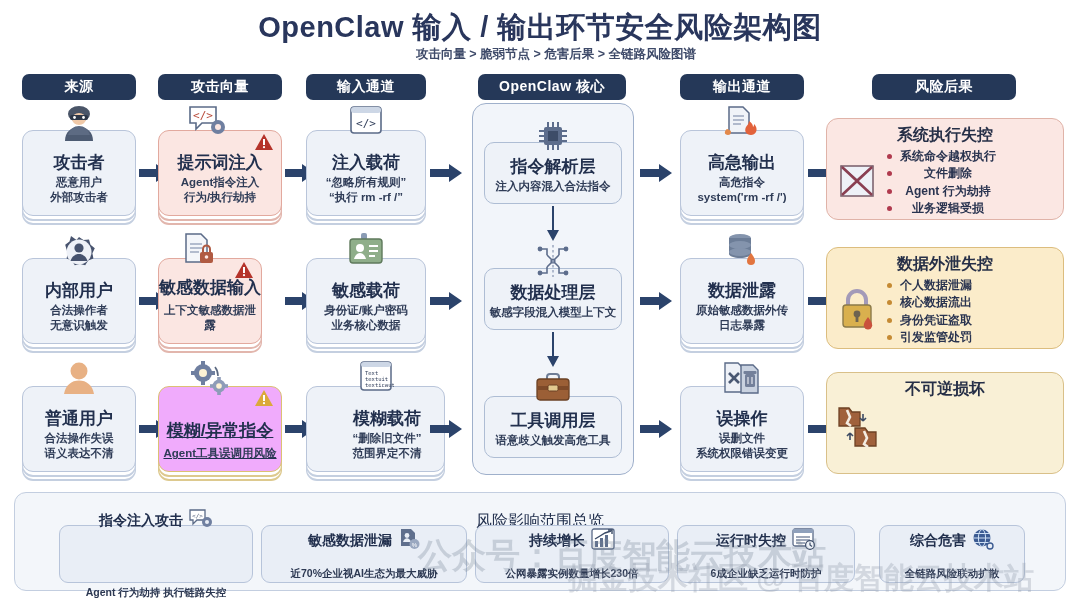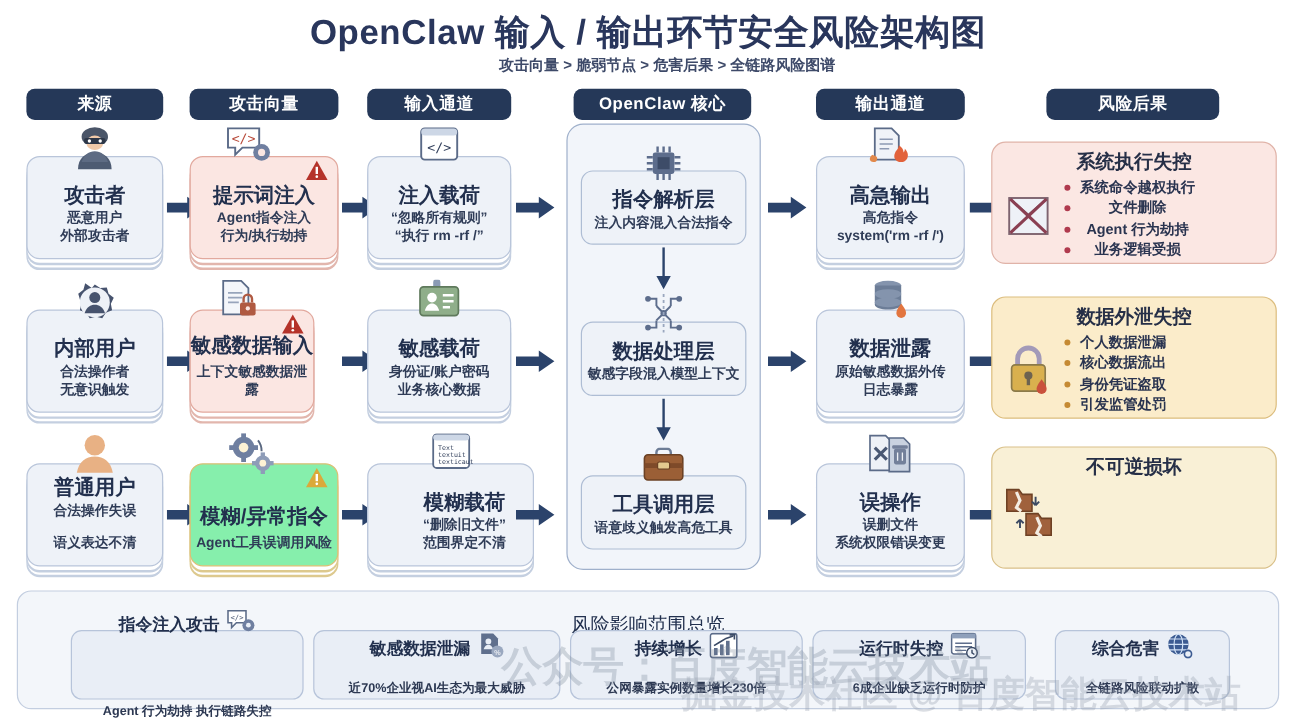--- a/index.html
+++ b/index.html
@@ -40,21 +40,21 @@
     border-radius: 11px;
     border: 1.6px solid #b9c5da;
     background: #eef2f8;
     display: flex; flex-direction: column;
     align-items: center; justify-content: flex-end;
     padding-bottom: 9px;
     text-align: center;
     box-shadow: 0 4px 0 -1px #ffffff, 0 5px 0 0 #c4cfe0, 0 8px 0 -1px #ffffff, 0 9px 0 0 #c4cfe0;
   }
   .node.red { background: #fbe6e2; border-color: #e2a99e; box-shadow: 0 4px 0 -1px #ffffff, 0 5px 0 0 #e2b6ad, 0 8px 0 -1px #ffffff, 0 9px 0 0 #e2b6ad; }
-  .node.amber { background: #86efac; border-color: #dcc074; box-shadow: 0 4px 0 -1px #ffffff, 0 5px 0 0 #ddc98e, 0 8px 0 -1px #ffffff, 0 9px 0 0 #ddc98e; }
+  .node.amber { background: #f0abfc; border-color: #dcc074; box-shadow: 0 4px 0 -1px #ffffff, 0 5px 0 0 #ddc98e, 0 8px 0 -1px #ffffff, 0 9px 0 0 #ddc98e; text-decoration: underline; }
   .node-title { font-size: 17px; font-weight: bold; color: #22304e; line-height: 1.18; }
   .node-sub { font-size: 11.5px; color: #2f3c57; line-height: 1.35; margin-top: 2px; font-weight:600; }
 
   
   .topicon { position: absolute; top: -26px; left: 50%; transform: translateX(-50%); }
   .warn-ico { position: absolute; top: 2px; right: 7px; }
 
   
   .core {
     position: absolute;
@@ -421,21 +421,21 @@
 
   <div class="node" style="left:22px;top:386px;width:114px;height:86px;">
     <span class="topicon">
       <svg width="36" height="34" viewBox="0 0 36 34">
         <circle cx="18" cy="10" r="8.5" fill="#e8b184"></circle>
         <path d="M3 33c1.6-9 7.5-13.5 15-13.5S31.4 24 33 33z" fill="#e8b184"></path>
       </svg>
     </span>
     <div class="node-title">普通用户</div>
     <div class="node-sub">合法操作失误</div>
-    <div class="node-sub" style="margin-top:12px">语义表达不清</div>
+    <div class="node-sub" style="margin-top:0">语义表达不清</div>
   </div>
 
   <svg class="arrow" style="left:139px;top:419px;" width="32" height="20">
     <path d="M0 6 h17 v-5 l13 9 -13 9 v-5 H0 z" fill="#2b436b"></path>
   </svg>
 
   <div class="node amber" style="left:158px;top:386px;width:124px;height:86px;">
     <span class="topicon" style="left:42%;">
       <svg width="44" height="36" viewBox="0 0 44 36">
         <g fill="#6f7fa0">

